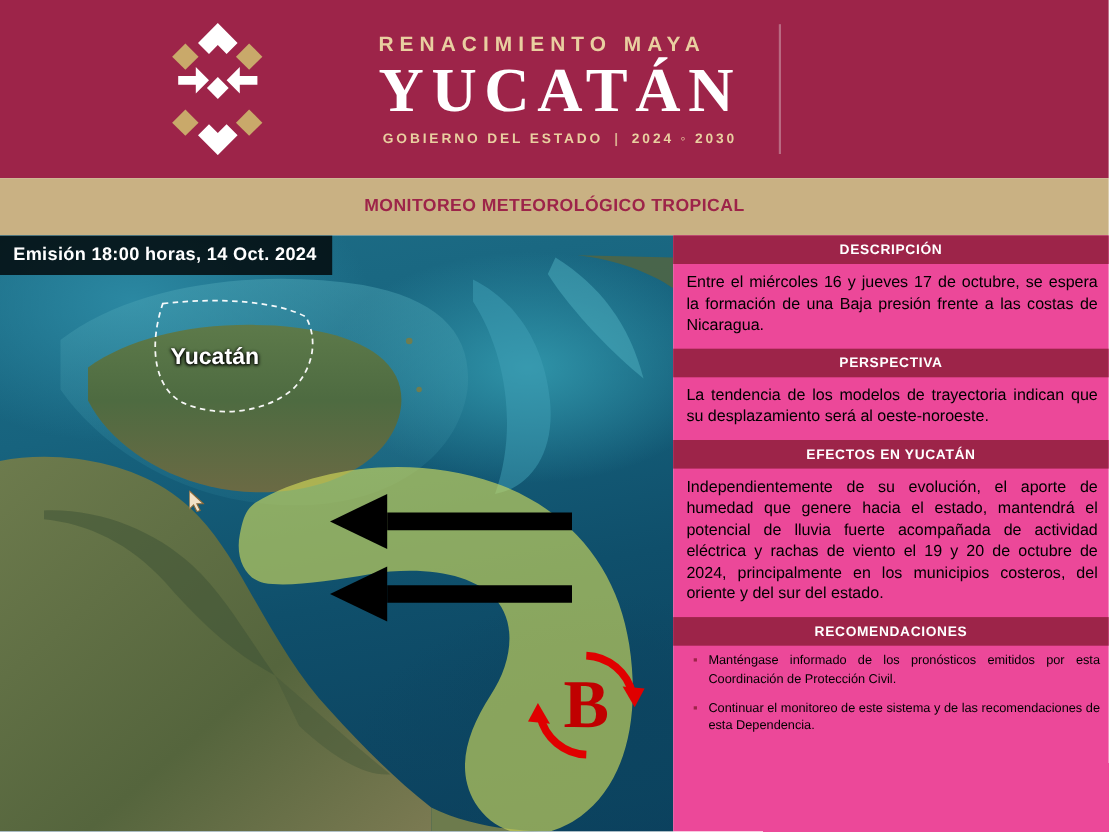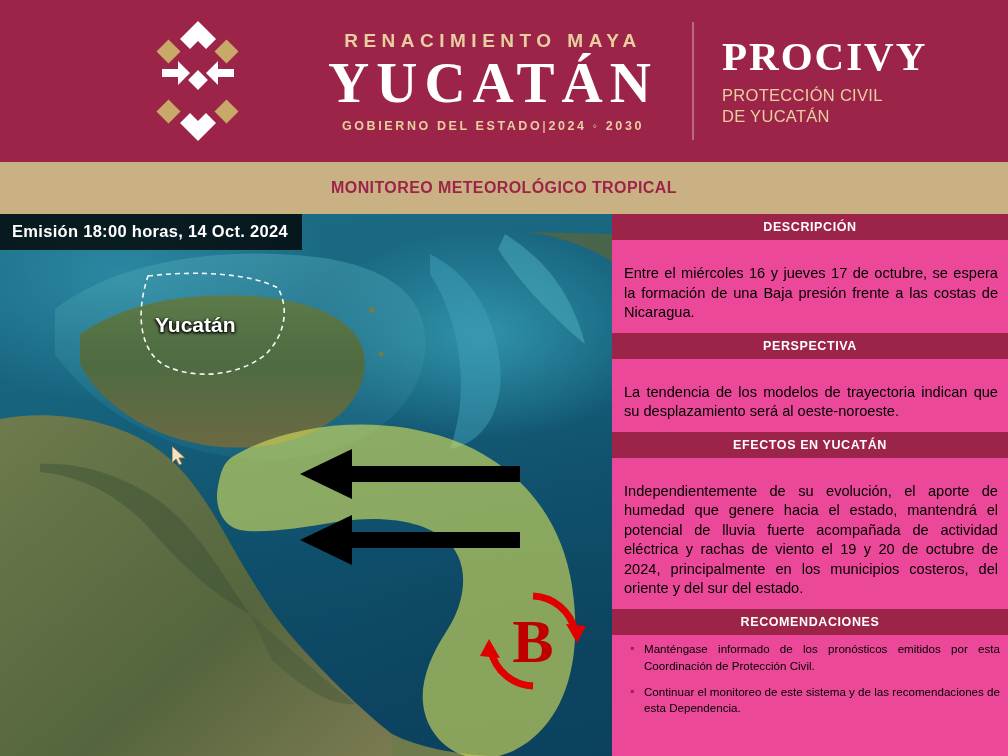--- a/index.html
+++ b/index.html
@@ -17,36 +17,36 @@
     background: #9d2449;
     display: flex; align-items: center;
   }
   .header-inner { display: flex; align-items: center; gap: 0; width: 100%; }
   .logo-glyph {
     width: 160px; height: 120px; margin-left: 150px;
     position: relative; flex: none;
   }
   .logo-glyph svg { display: block; }
   .brand-block {
-    margin-left: 18px; text-align: center; color: #fff;
+    margin-left: 34px; text-align: left; color: #fff;
     width: 330px; flex: none;
   }
   .brand-top {
     font-size: 19px; letter-spacing: 5.5px; font-weight: bold;
     color: #e9cfa0; margin-bottom: 2px;
   }
   .brand-main {
     font-family: "Liberation Serif", serif;
     font-size: 57px; font-weight: bold; letter-spacing: 7px; line-height: 1;
     color: #ffffff;
   }
   .brand-bottom {
     margin-top: 8px; font-size: 12.5px; letter-spacing: 2.6px;
     color: #e9cfa0; font-weight: bold;
-    display: flex; align-items: center; justify-content: center; 
+    display: flex; align-items: center; justify-content: center; gap: 10px;
   }
   .brand-bottom .sep { opacity: .8; }
   .divider-v {
     width: 2px; height: 118px; background: #c78f9f; opacity: .65;
     margin: 0 28px 0 34px; flex: none;
   }
   .procivy { color: #fff; flex: none; }
   .procivy-title {
     font-family: "Liberation Serif", serif;
     font-size: 41px; font-weight: bold; letter-spacing: 2px; line-height: 1;
@@ -123,21 +123,21 @@
   .sec-head {
     background: #9d2449; color: #fff;
     font-size: 12.5px; font-weight: bold; letter-spacing: .6px;
     text-align: center; padding: 6px 4px 6px;
   }
   .sec-body {
     padding: 8px 10px 8px 12px;
     font-size: 14.6px; line-height: 1.34; color: #000;
     text-align: justify;
   }
-  .sec-body p { margin: 16px 0 2px 0; }
+  .sec-body p { margin: 0 0 2px 0; }
   .rec-list { list-style: none; padding: 6px 8px 4px 18px; }
   .rec-list li {
     position: relative; font-size: 11.6px; line-height: 1.45;
     text-align: justify; margin-bottom: 9px; padding-left: 14px; color: #000;
   }
   .rec-list li::before {
     content: "▪"; position: absolute; left: 0; top: -1px;
     color: #9d2449; font-size: 12px;
   }
 </style>
@@ -171,27 +171,20 @@
         <div class="brand-main">YUCATÁN</div>
         <div class="brand-bottom">
           <span>GOBIERNO DEL ESTADO</span>
           <span class="sep">|</span>
           <span>2024 ◦ 2030</span>
         </div>
       </div>
 
       <div class="divider-v"></div>
 
-      <div class="procivy">
-        <div class="procivy-title">PROCIVY</div>
-        <div class="procivy-sub">
-          <div>PROTECCIÓN CIVIL</div>
-          <div>DE YUCATÁN</div>
-        </div>
-      </div>
     </div>
   </div>
 
   <div class="titlebar">
     <h1>MONITOREO METEOROLÓGICO TROPICAL</h1>
   </div>
 
   <div class="map">
     <div class="sea-deep"></div>
 

